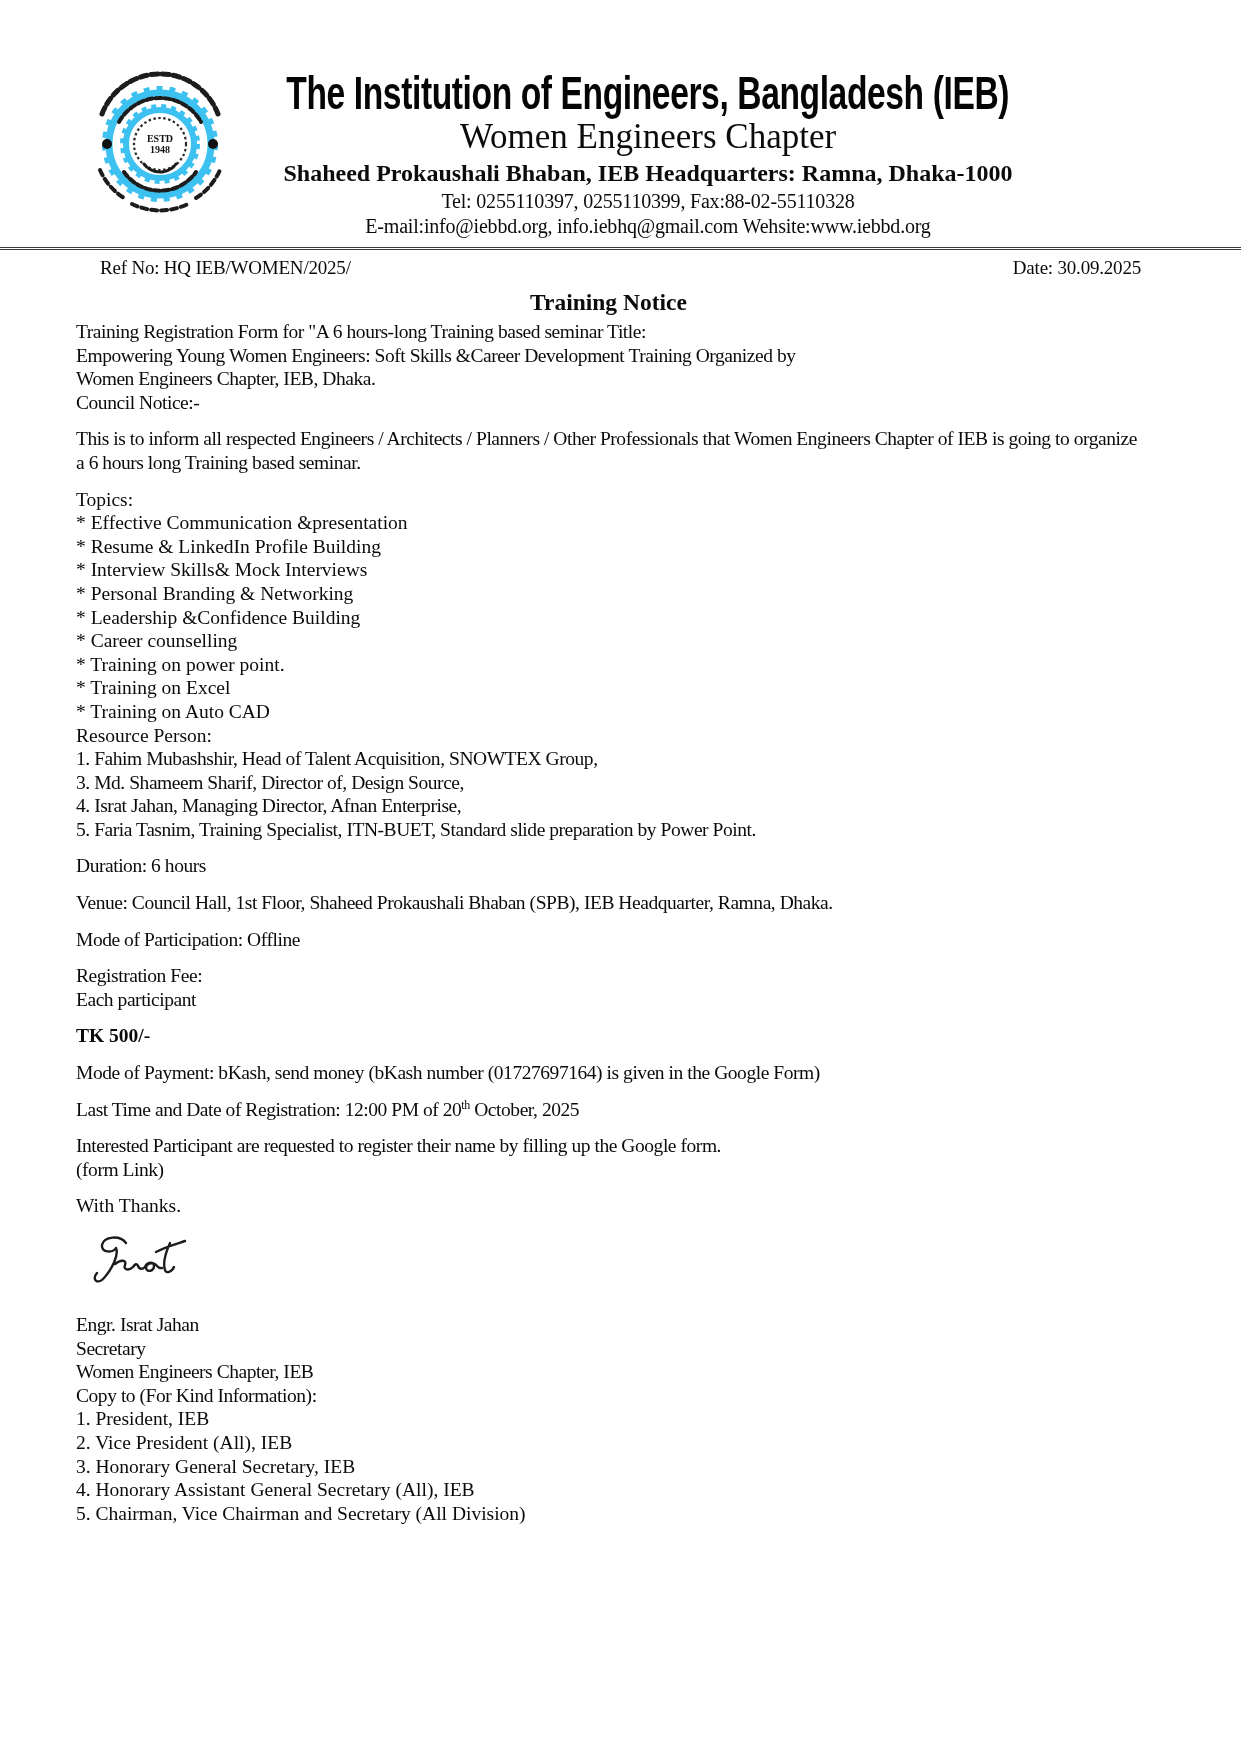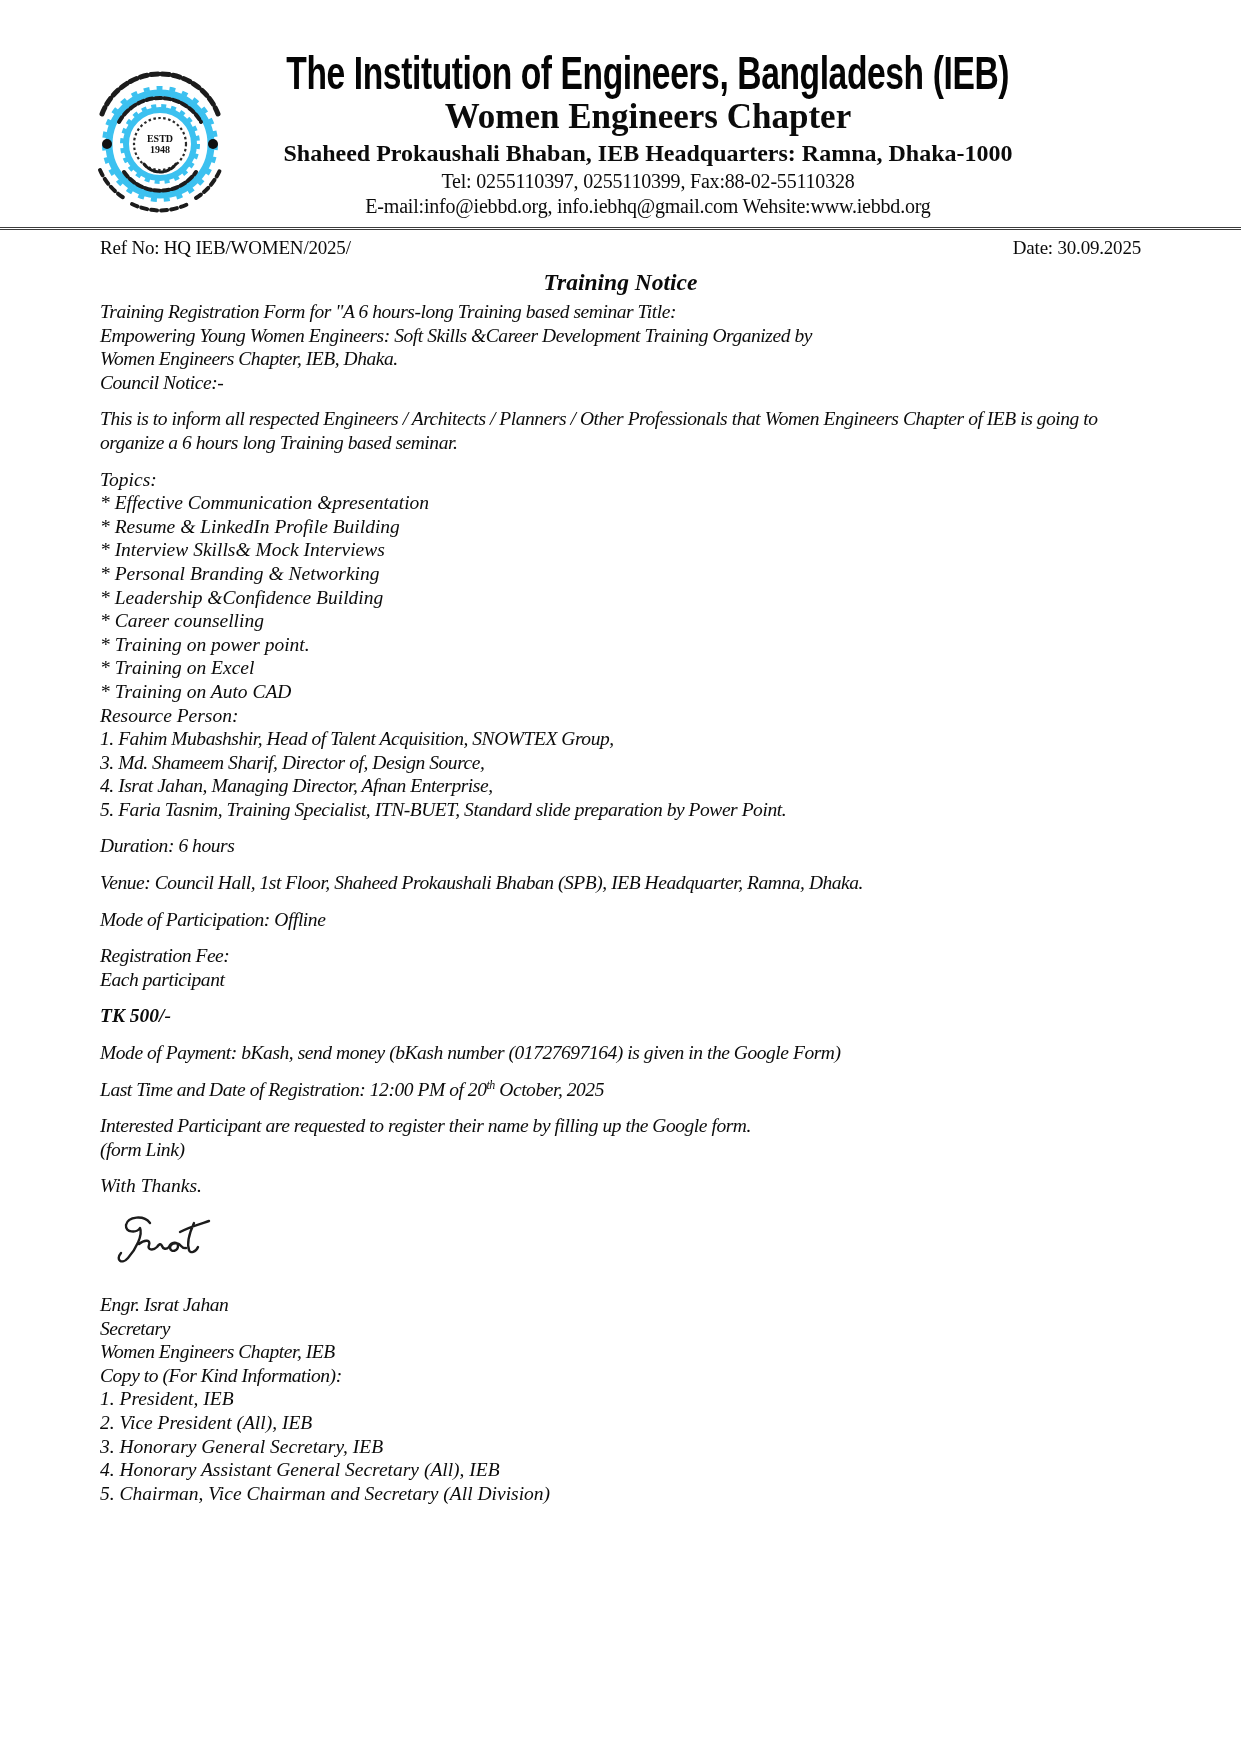--- a/index.html
+++ b/index.html
@@ -6,39 +6,39 @@
   body {
     width: 1241px; height: 1755px; overflow: hidden;
     font-family: "Liberation Serif", serif; color: #0b0b0b;
     -webkit-font-smoothing: antialiased;
   }
   .page { position: relative; width: 1241px; height: 1755px; background: #fff; }
 
   
   .letterhead { position: relative; padding-top: 52px; }
   .logo-wrap { position: absolute; left: 84px; top: 52px; width: 152px; height: 162px; }
-  .head-center { margin-left: 150px; margin-right: 95px; text-align: center; }
+  .head-center { margin-left: 150px; margin-right: 95px; text-align: center; margin-top: 20px; }
   .org-name {
     font-family: "Liberation Sans", sans-serif; font-weight: 700;
     font-size: 42px; line-height: 44px; white-space: nowrap; color: #050505;
   }
   .org-name .squeeze { display: inline-block; transform: scale(0.80, 1.08); transform-origin: center; letter-spacing: -0.5px; }
-  .chapter   { font-weight: 700; font-size: 35px; line-height: 40px; margin-top: 1px; }
+  .chapter   { font-weight: 400; font-size: 35px; line-height: 40px; margin-top: 1px; }
   .address   { font-weight: 700; font-size: 24px; line-height: 29px; margin-top: 2px; }
   .telline   { font-size: 20px; line-height: 23px; margin-top: 2px; letter-spacing: -0.2px; }
   .emailline { font-size: 20px; line-height: 23px; margin-top: 2px; letter-spacing: -0.2px; }
   .head-rule { border: 0; border-top: 3px double #3c3c3c; margin: 9px 0 0 0; }
 
   .meta-row {
     display: flex; justify-content: space-between;
     padding: 7px 100px 0 100px; font-size: 19px; line-height: 21px; letter-spacing: -0.2px;
   }
 
   
-  .docbody { padding: 2px 100px 0 100px; font-size: 19.5px; line-height: 23.6px; font-style: italic; }
+  .docbody { padding: 2px 100px 0 76px; font-size: 19.5px; line-height: 23.6px; }
   .notice-title { text-align: center; font-weight: 700; font-size: 23.5px; line-height: 28px; margin: 8px 0 4px 0; }
   .para  { margin: 0 0 13px 0; }
   .para.nogap { margin-bottom: 0; }
   .line  { min-height: 23.6px; }
   .tight { letter-spacing: -0.45px; }
   .bold  { font-weight: 700; }
   sup.ord { font-size: 12px; line-height: 0; vertical-align: super; }
 
   .signature { display: block; margin: 4px 0 16px 12px; }
 

